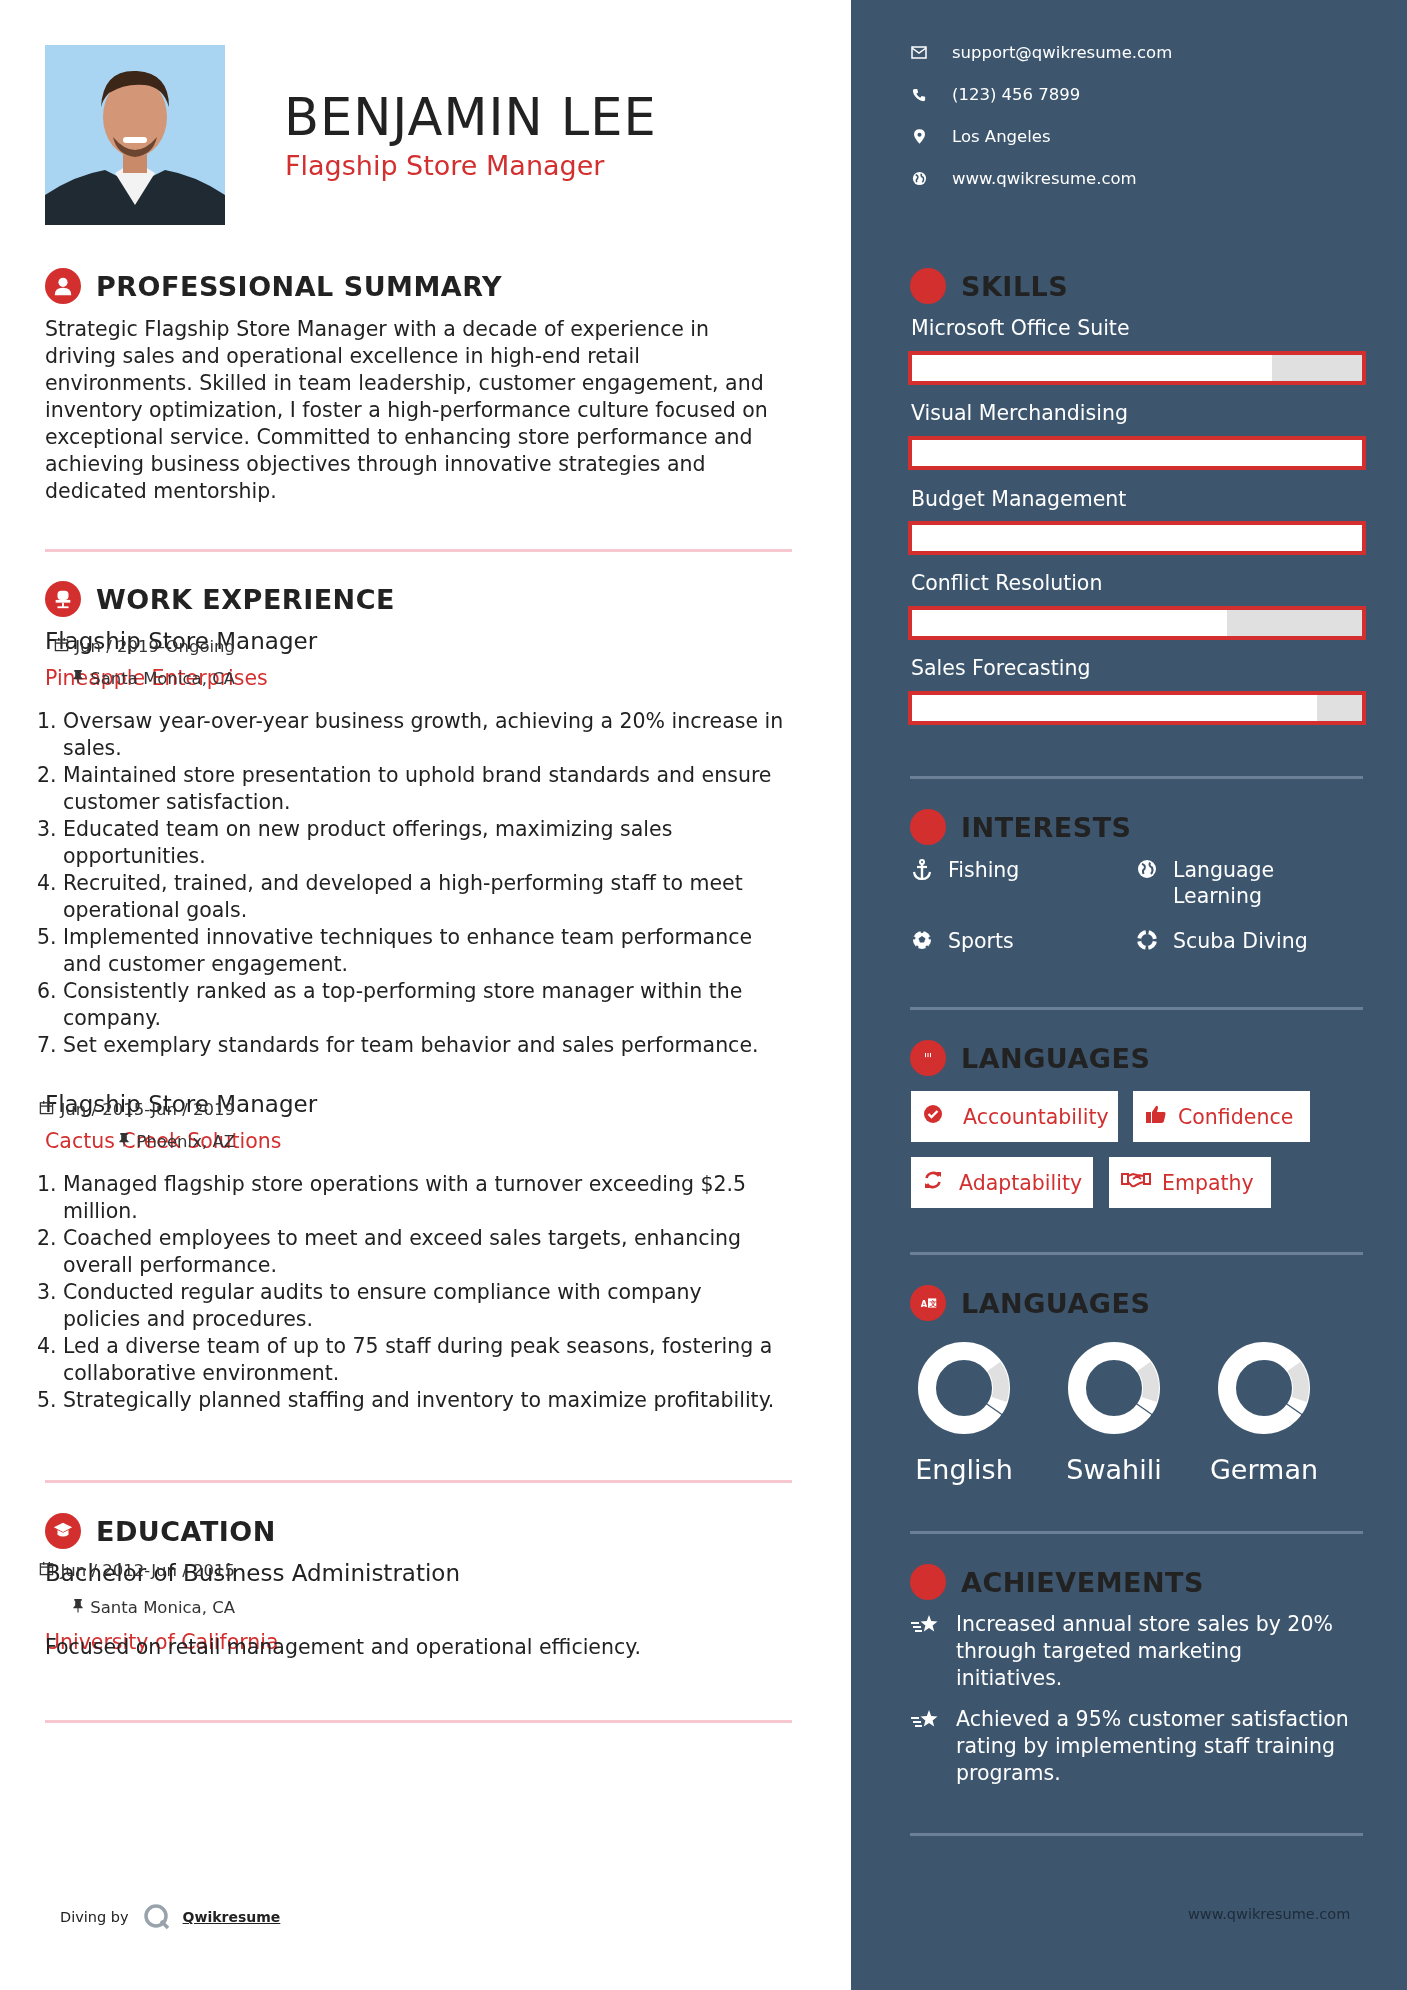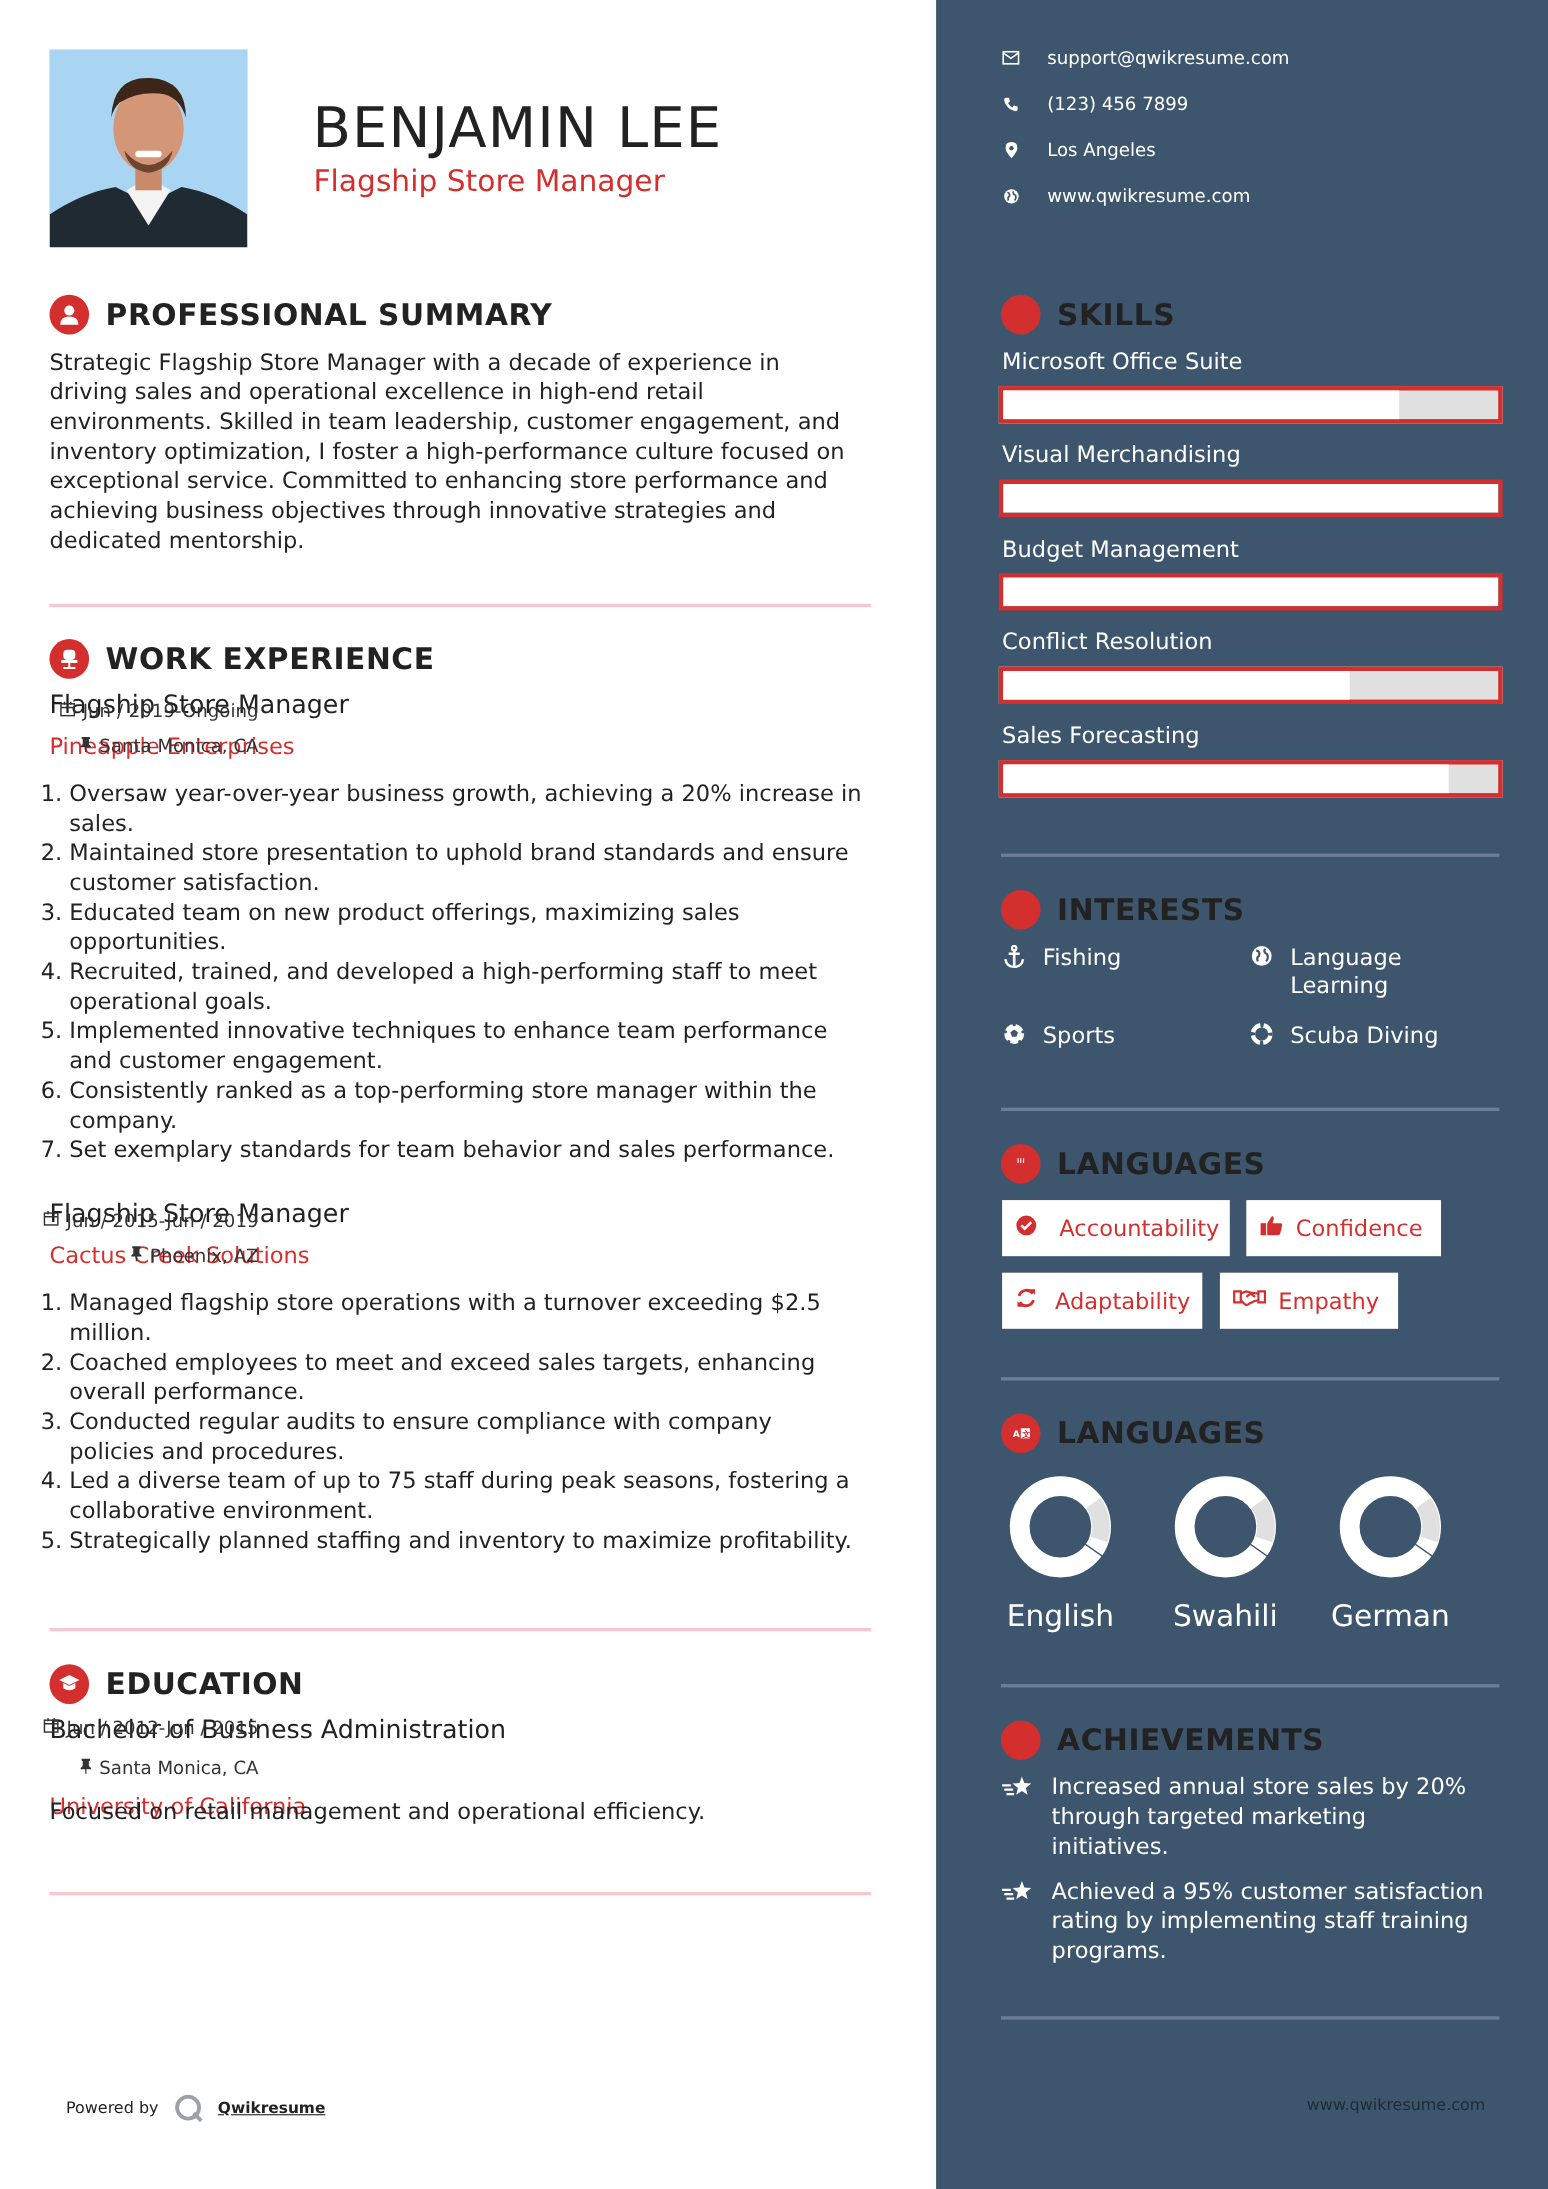--- a/index.html
+++ b/index.html
@@ -230,21 +230,21 @@
       <span><svg width="12" height="15" viewBox="0 0 12 16">
             <path d="M2 1 H10 V3 H9 V8 L11 10 V11 H6.6 V15.5 H5.4 V11 H1 V10 L3 8 V3 H2 Z" fill="#333"></path>
           </svg></span>
       <span>Santa Monica, CA</span>
     </div>
     <div class="para" style="top:1634px;">Focused on retail management and operational efficiency.</div>
 
     <div class="divider" style="top:1720px;"></div>
 
     <div class="footer-left">
-      <span>Powered by</span>
+      <span>Diving by</span>
       <span style="margin:0 12px 0 14px; display:flex;">
         <svg width="28" height="28" viewBox="0 0 28 28">
             <circle cx="13" cy="13" r="10" fill="none" stroke="#9aa3ab" stroke-width="3.5"></circle>
             <line x1="18" y1="18" x2="25" y2="25" stroke="#9aa3ab" stroke-width="3.5"></line>
           </svg>
       </span>
       <span style="text-decoration: underline; font-weight: bold; font-size:14px;">Qwikresume</span>
     </div>
   </div>
 

